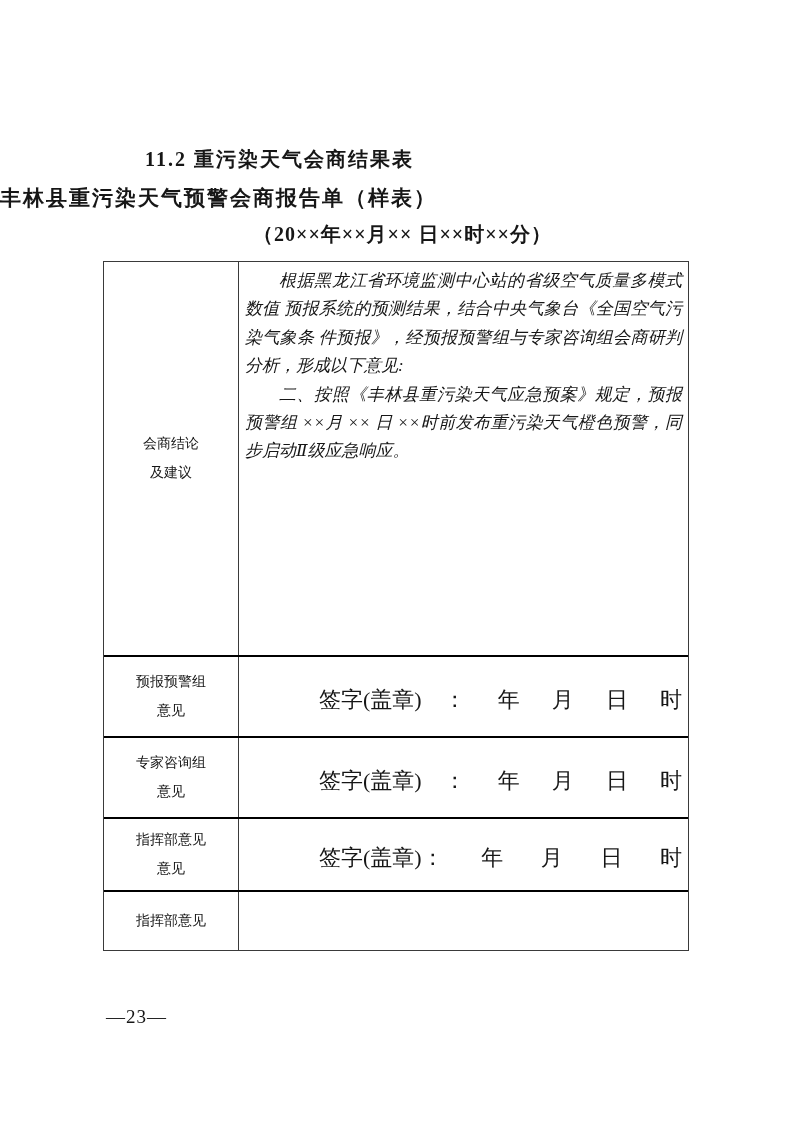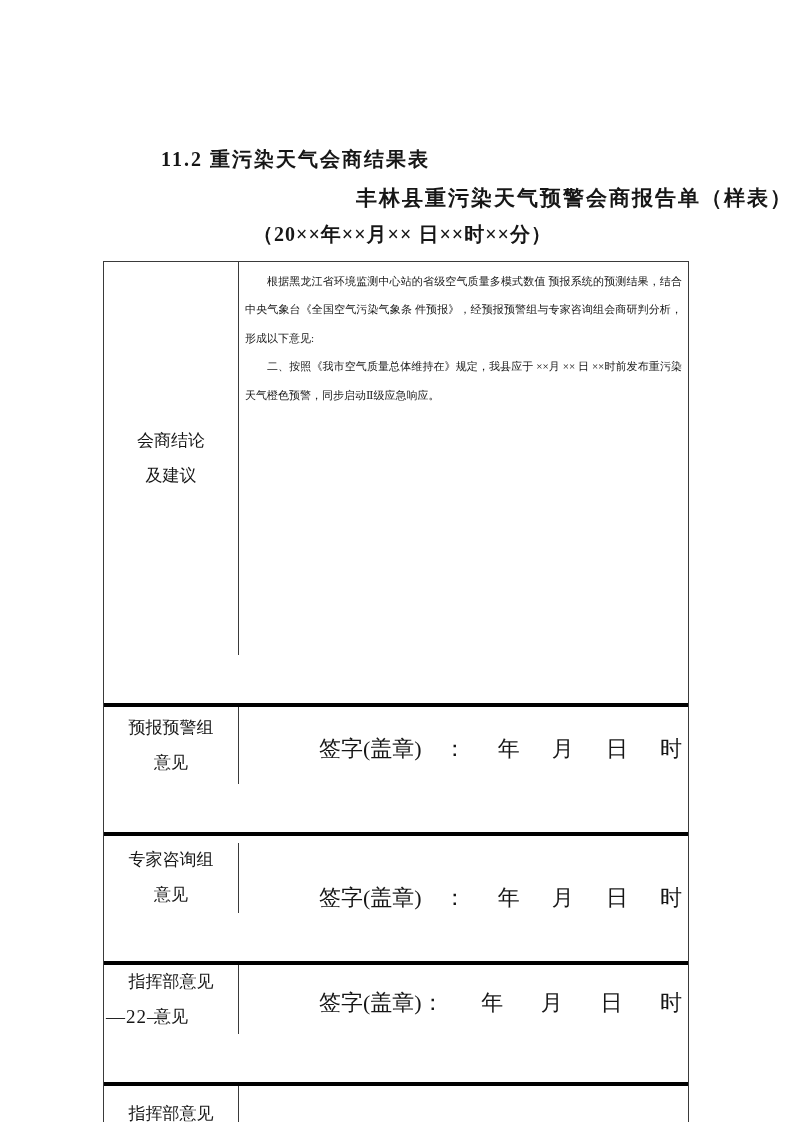--- a/index.html
+++ b/index.html
@@ -9,57 +9,56 @@
     font-family:"Liberation Serif","DejaVu Serif",serif;
     color:#161616;
     overflow:hidden;
   }
   .page { position:absolute; inset:0; background:#ffffff; }
 
   .section-heading {
     position:absolute; left:145px; top:146px;
     font-size:20px; font-weight:bold; letter-spacing:2px;
     white-space:nowrap;
-    margin-left:16px;
   }
   .doc-title {
     position:absolute; left:0; right:0; top:184px;
-    text-align:right; font-size:21px; font-weight:bold; letter-spacing:2px;
+    text-align:left; font-size:21px; font-weight:bold; letter-spacing:2px;
     white-space:nowrap;
   }
   .doc-date {
     position:absolute; left:12px; right:0; top:221px;
     text-align:center; font-size:20px; font-weight:bold; letter-spacing:1px;
     white-space:nowrap;
   }
 
   .tbl {
     position:absolute; left:103px; top:261px; width:586px;
     border:1px solid #3a3a3a;
   }
   .trow { display:flex; }
-  .trow + .trow { border-top:4px solid #000000;margin-top:48px; }
+  .trow + .trow { border-top:2px solid #000000; }
   .r1 { height:393px; }
   .r2 { height:81px; }
-  .r3 { height:81px;align-items:flex-end; }
+  .r3 { height:81px; }
   .r4 { height:73px; }
   .r5 { height:60px; }
 
   .tlabel {
     width:135px; flex:0 0 135px;
     border-right:1px solid #3a3a3a;
     display:flex; align-items:center; justify-content:center;
-    text-align:center; font-size:17px; line-height:2.05;
+    text-align:center; font-size:14px; line-height:2.05;
     white-space:pre-line;
   }
   .tcontent { flex:1; min-width:0; }
 
   .body-text {
     padding:5px 6px 0 6px;
-    font-size:11px; line-height:28.4px;
+    font-size:17px; line-height:28.4px;font-style:italic;
   }
   .para {
     text-indent:2em;
     text-align:justify;
     text-justify:inter-ideograph;
   }
 
   .sign-line {
     height:100%;
     display:flex; align-items:center; justify-content:space-between;
@@ -85,21 +84,21 @@
   <div class="doc-date">（20××年××月×× 日××时××分）</div>
 
   <div class="tbl">
 
     <div class="trow r1">
       <div class="tlabel">会商结论
 及建议</div>
       <div class="tcontent">
         <div class="body-text">
           <div class="para">根据黑龙江省环境监测中心站的省级空气质量多模式数值 预报系统的预测结果，结合中央气象台《全国空气污染气象条 件预报》，经预报预警组与专家咨询组会商研判分析，形成以下意见:</div>
-          <div class="para">二、按照《我市空气质量总体维持在》规定，我县应于 ××月 ×× 日 ××时前发布重污染天气橙色预警，同步启动Ⅱ级应急响应。</div>
+          <div class="para">二、按照《丰林县重污染天气应急预案》规定，预报预警组 ××月 ×× 日 ××时前发布重污染天气橙色预警，同步启动Ⅱ级应急响应。</div>
         </div>
       </div>
     </div>
 
     <div class="trow r2">
       <div class="tlabel">预报预警组
 意见</div>
       <div class="tcontent">
         <div class="sign-line">
           <span>签字(盖章)　：</span>
@@ -139,15 +138,15 @@
       </div>
     </div>
 
     <div class="trow r5">
       <div class="tlabel">指挥部意见</div>
       <div class="tcontent"></div>
     </div>
 
   </div>
 
-  <div class="page-number">—22—</div>
+  <div class="page-number">—23—</div>
 
 </div>
 
 </body></html>

